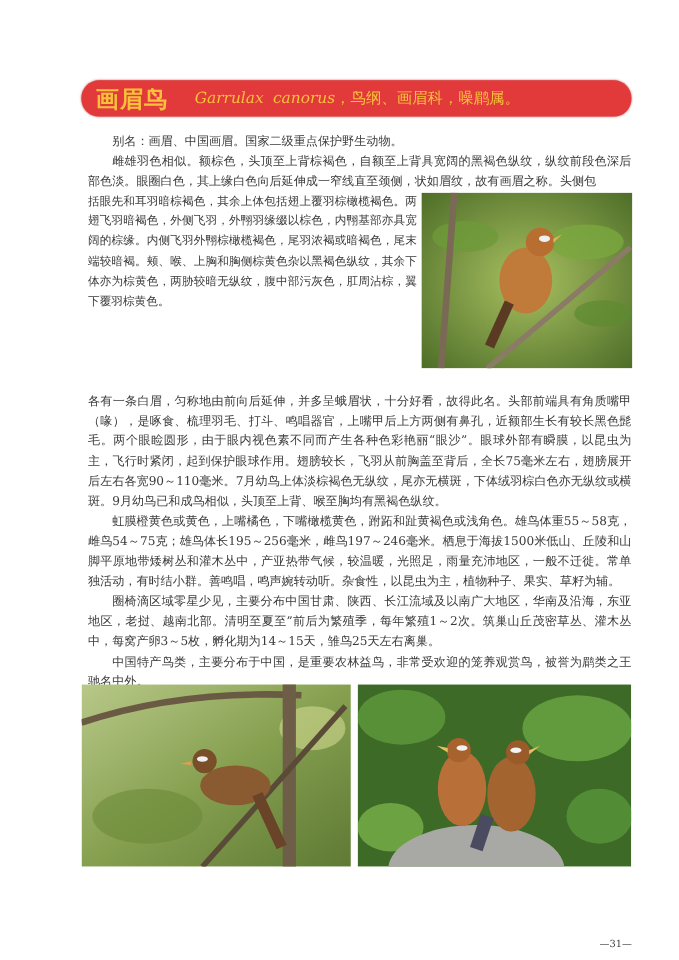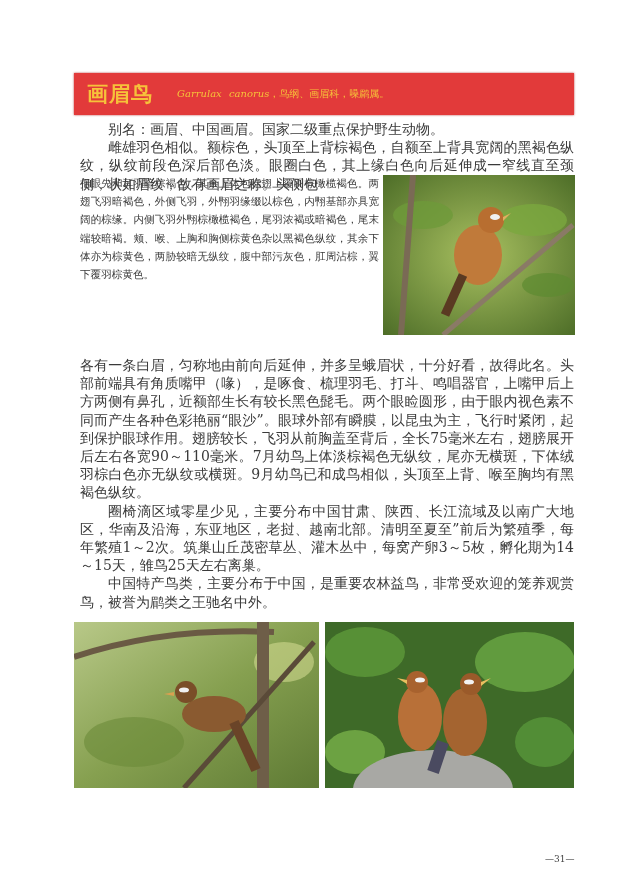--- a/index.html
+++ b/index.html
@@ -1,21 +1,21 @@
 <!DOCTYPE html>
 <html><head>
 <meta charset="utf-8">
 <style>
   html, body { margin: 0; padding: 0; background: #ffffff; }
   body { width: 617px; height: 873px; position: relative; overflow: hidden; font-family: "DejaVu Serif", "Liberation Serif", serif; color: #3a3a3a; }
-  .header-bar { position: absolute; left: 74px; top: 73px; width: 500px; height: 42px; background: #e23a3a; box-shadow: 0 0 2px #b44; display: flex; align-items: center; }
+  .header-bar { position: absolute; left: 74px; top: 73px; width: 500px; height: 33px; background: #e23a3a; box-shadow: 0 0 2px #b44; display: flex; align-items: center; border-radius: 16px; }
   .header-title { color: #f6c23a; font-family: "DejaVu Sans", sans-serif; font-size: 21px; font-weight: bold; margin-left: 13px; letter-spacing: 1px; }
-  .header-sub { color: #f6c23a; font-size: 10px; margin-left: 24px; }
+  .header-sub { color: #f6c23a; font-size: 14px; margin-left: 24px; }
   .header-sub .latin { font-style: italic; word-spacing: 4px; }
-  .body-text { position: absolute; left: 80px; width: 494px; font-size: 14px; line-height: 18.2px; text-align: justify; }
+  .body-text { position: absolute; left: 80px; width: 494px; font-size: 11px; line-height: 18.2px; text-align: justify; }
   .body-text p { margin: 0; text-indent: 2em; }
   .wrap-block { position: absolute; left: 80px; top: 174px; width: 299px; font-size: 10.6px; line-height: 18.2px; text-align: justify; }
   .wrap-block p { margin: 0; }
   .photo { position: absolute; overflow: hidden; }
   .photo svg { width: 100%; height: 100%; display: block; }
   .page-number { position: absolute; left: 545px; top: 822px; font-size: 9px; color: #444; margin-top: 32px; }
 </style>
 </head>
 <body>
 
@@ -50,20 +50,21 @@
     <ellipse cx="95" cy="80" rx="24" ry="30" fill="#c07a3a"></ellipse>
     <circle cx="108" cy="45" r="13" fill="#b86e30"></circle>
     <ellipse cx="112" cy="42" rx="5" ry="3" fill="#f0f0f0"></ellipse>
     <path d="M120 42 L128 38 L120 46 Z" fill="#e0b060"></path>
     <path d="M80 100 L62 140" stroke="#5a3a22" stroke-width="9"></path>
   </svg>
 </div>
 
 <div class="body-text" style="top:356px;">
   <p style="text-indent:0">各有一条白眉，匀称地由前向后延伸，并多呈蛾眉状，十分好看，故得此名。头部前端具有角质嘴甲（喙），是啄食、梳理羽毛、打斗、鸣唱器官，上嘴甲后上方两侧有鼻孔，近额部生长有较长黑色髭毛。两个眼睑圆形，由于眼内视色素不同而产生各种色彩艳丽“眼沙”。眼球外部有瞬膜，以昆虫为主，飞行时紧闭，起到保护眼球作用。翅膀较长，飞羽从前胸盖至背后，全长75毫米左右，翅膀展开后左右各宽90～110毫米。7月幼鸟上体淡棕褐色无纵纹，尾亦无横斑，下体绒羽棕白色亦无纵纹或横斑。9月幼鸟已和成鸟相似，头顶至上背、喉至胸均有黑褐色纵纹。</p>
+  <p>虹膜橙黄色或黄色，上嘴橘色，下嘴橄榄黄色，跗跖和趾黄褐色或浅角色。雄鸟体重55～58克，雌鸟54～75克；雄鸟体长195～256毫米，雌鸟197～246毫米。栖息于海拔1500米低山、丘陵和山脚平原地带矮树丛和灌木丛中，产亚热带气候，较温暖，光照足，雨量充沛地区，一般不迁徙。常单独活动，有时结小群。善鸣唱，鸣声婉转动听。杂食性，以昆虫为主，植物种子、果实、草籽为辅。</p>
   <p>圈椅滴区域零星少见，主要分布中国甘肃、陕西、长江流域及以南广大地区，华南及沿海，东亚地区，老挝、越南北部。清明至夏至”前后为繁殖季，每年繁殖1～2次。筑巢山丘茂密草丛、灌木丛中，每窝产卵3～5枚，孵化期为14～15天，雏鸟25天左右离巢。</p>
   <p>中国特产鸟类，主要分布于中国，是重要农林益鸟，非常受欢迎的笼养观赏鸟，被誉为鹛类之王驰名中外。</p>
 </div>
 
 <div class="photo" style="left:74px; top:622px; width:245px; height:166px;">
   <svg viewBox="0 0 245 166" preserveAspectRatio="none">
     <defs>
         <linearGradient id="g2" x1="0" y1="0" x2="1" y2="1">
           <stop offset="0" stop-color="#b8c888"></stop>
           <stop offset=".5" stop-color="#86a050"></stop>

